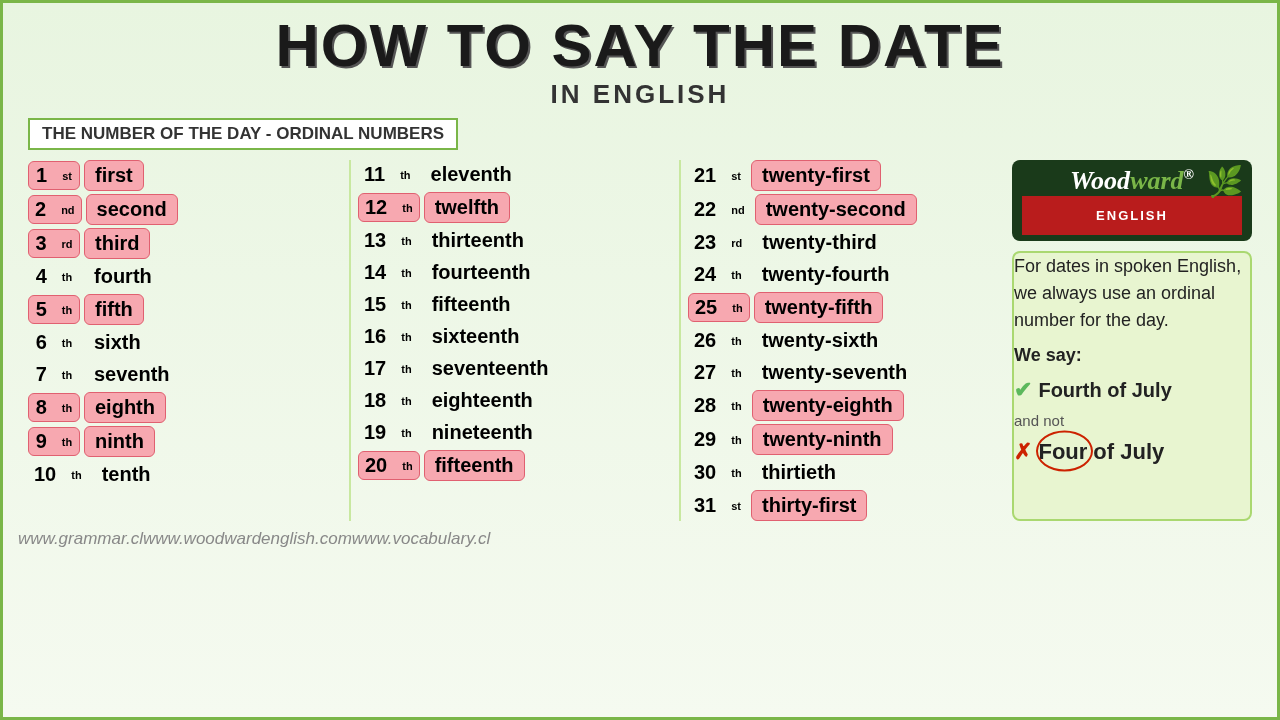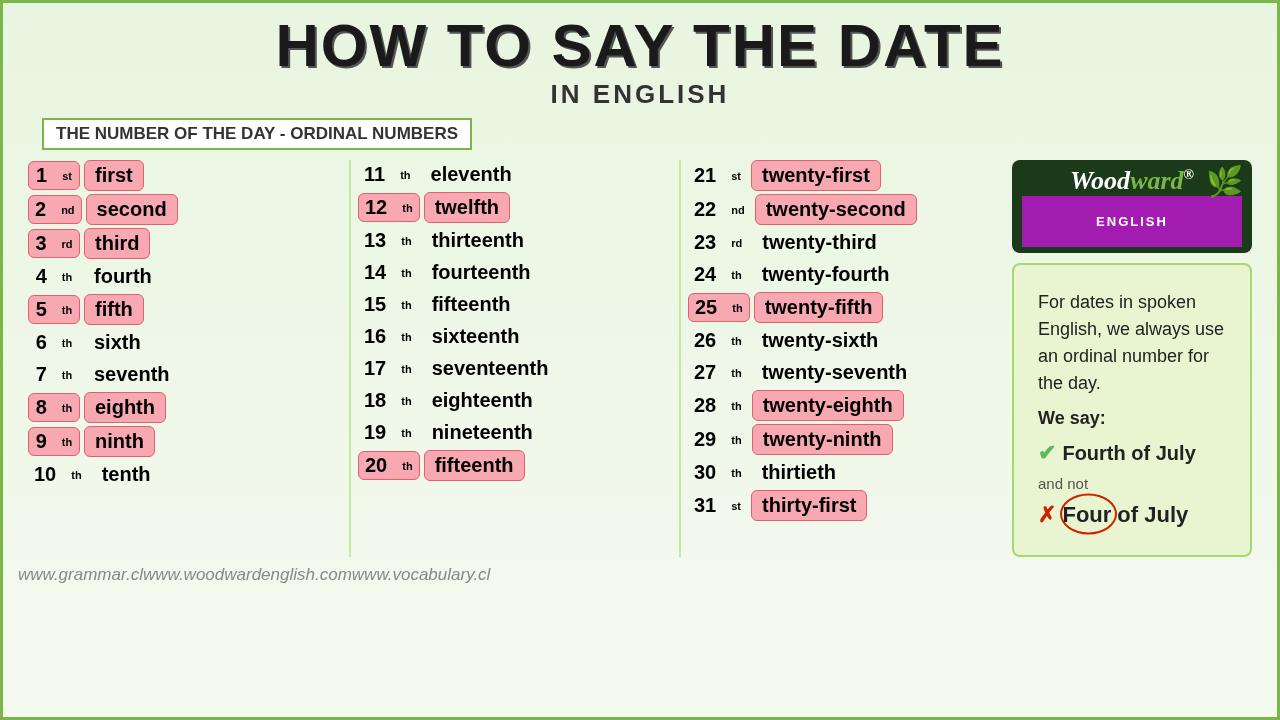--- a/index.html
+++ b/index.html
@@ -38,21 +38,21 @@
     }
     .section-title {
       display: inline-block;
       border: 2px solid #7ab648;
       background: #fff;
       padding: 4px 12px;
       font-size: 17px;
       font-weight: 700;
       color: #333;
       margin-bottom: 10px;
-      margin-left: 24px;
+      margin-left: 10px;
     }
     .content-area {
       display: flex;
       gap: 10px;
       padding: 0 10px;
     }
     .columns-area {
       flex: 1;
       display: flex;
       gap: 5px;
@@ -122,41 +122,41 @@
       color: #fff;
       font-size: 26px;
       font-weight: 900;
       font-style: italic;
       font-family: Georgia, serif;
     }
     .logo-woodward span {
       color: #7ab648;
     }
     .logo-english {
-      background: #a21caf;
+      background: #b91c1c;
       color: #fff;
       font-size: 13px;
       font-weight: 700;
       letter-spacing: 2px;
-      padding: 18px 4px;
+      padding: 12px 4px;
       display: block;
       text-align: center;
     }
     .logo-leaf {
       position: absolute;
       right: 8px;
       top: 4px;
       font-size: 30px;
       color: #7ab648;
     }
     .info-box {
       background: #e8f5d0;
       border: 2px solid #aad870;
       border-radius: 8px;
-      padding: 24px;
+      padding: 0;
       font-size: 18px;
       line-height: 1.5;
       color: #222;
       flex: 1;
     }
     .info-box .we-say {
       font-weight: 700;
       margin-top: 8px;
       font-size: 18px;
     }

